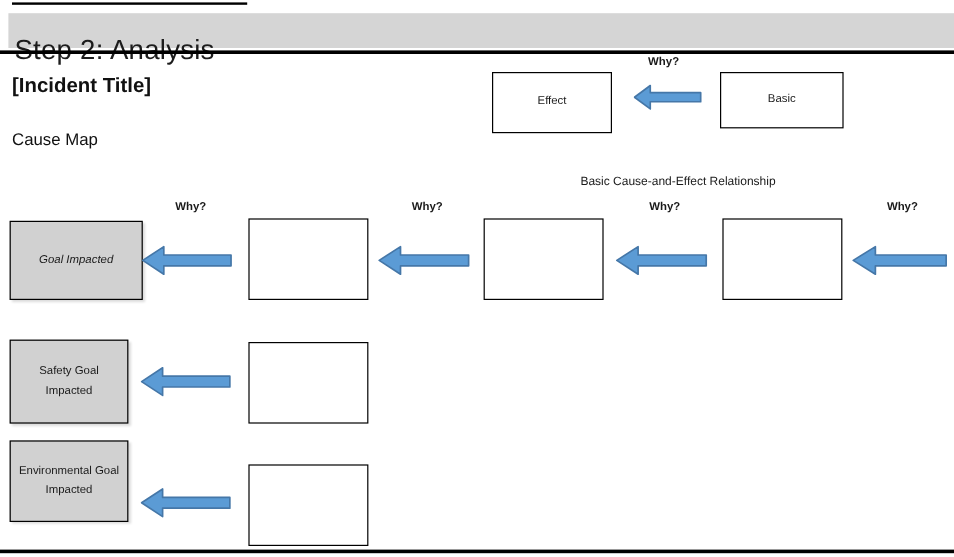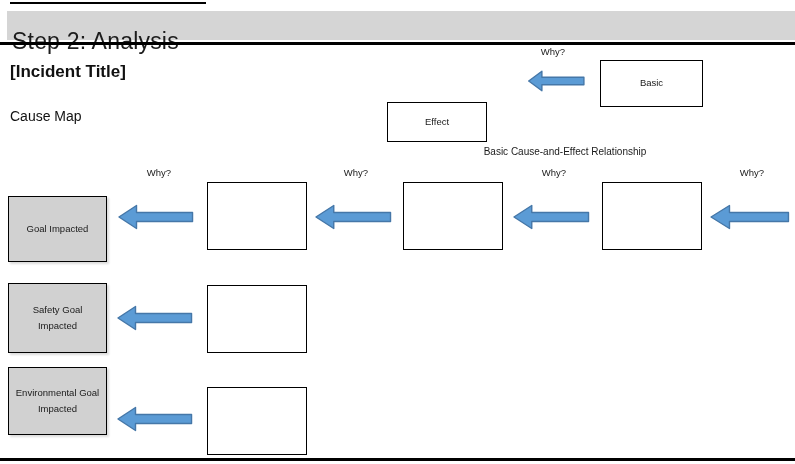--- a/index.html
+++ b/index.html
@@ -64,20 +64,21 @@
   }
   .box-label {
     font-size: 9.5px; color: #1a1a1a; line-height: 1.7;
     padding: 0 4px;
   }
 
   .why-label {
     font-size: 9.5px; color: #1a1a1a;
     text-align: center; width: 40px;
     white-space: nowrap;
+    font-weight: bold;
   }
 
   .caption {
     font-size: 10px; color: #1a1a1a;
     text-align: center; white-space: nowrap;
   }
 
   .arrow-svg { display: block; }
   .arrow-svg polygon {
     fill: var(--arrow-fill, #5b9bd5);
@@ -93,37 +94,37 @@
 <div class="abs top-rule"></div>
 <div class="abs header-bar">
   <div class="header-title">Step 2: Analysis</div>
 </div>
 <div class="abs header-divider"></div>
 
 <div class="abs incident-title">[Incident Title]</div>
 <div class="abs section-label">Cause Map</div>
 
 <div class="abs why-label" style="left:533px; top:46px;">Why?</div>
-<div class="abs box" style="left:387px; top:60px; width:100px; height:40px;margin-top:42px;">
+<div class="abs box" style="left:410px; top:60px; width:100px; height:51px;">
   <span class="box-label">Effect</span>
 </div>
 <svg class="abs arrow-svg" style="left:528px; top:70px;" width="57" height="22" viewBox="0 0 78 26" preserveAspectRatio="none">
   <polygon points="1,13 19,1.5 19,8.5 76.5,8.5 76.5,17.5 19,17.5 19,24.5"></polygon>
 </svg>
 <div class="abs box" style="left:600px; top:60px; width:103px; height:47px;">
   <span class="box-label">Basic</span>
 </div>
 <div class="abs caption" style="left:430px; top:112px; width:270px;margin-top:34px;">Basic Cause-and-Effect Relationship</div>
 
 <div class="abs why-label" style="left:139px; top:167px;">Why?</div>
 <div class="abs why-label" style="left:336px; top:167px;">Why?</div>
 <div class="abs why-label" style="left:534px; top:167px;">Why?</div>
 <div class="abs why-label" style="left:732px; top:167px;">Why?</div>
 
-<div class="abs box goal-box" style="left:8px; top:196px; width:99px; height:66px;">
+<div class="abs box goal-box" style="left:8px; top:184px; width:111px; height:66px;font-style:italic;">
   <span class="box-label">Goal Impacted</span>
 </div>
 <svg class="abs arrow-svg" style="left:118px; top:204px;" width="76" height="26" viewBox="0 0 78 26" preserveAspectRatio="none">
   <polygon points="1,13 19,1.5 19,8.5 76.5,8.5 76.5,17.5 19,17.5 19,24.5"></polygon>
 </svg>
 <div class="abs box" style="left:207px; top:182px; width:100px; height:68px;"></div>
 <svg class="abs arrow-svg" style="left:315px; top:204px;" width="77" height="26" viewBox="0 0 78 26" preserveAspectRatio="none">
   <polygon points="1,13 19,1.5 19,8.5 76.5,8.5 76.5,17.5 19,17.5 19,24.5"></polygon>
 </svg>
 <div class="abs box" style="left:403px; top:182px; width:100px; height:68px;"></div>

